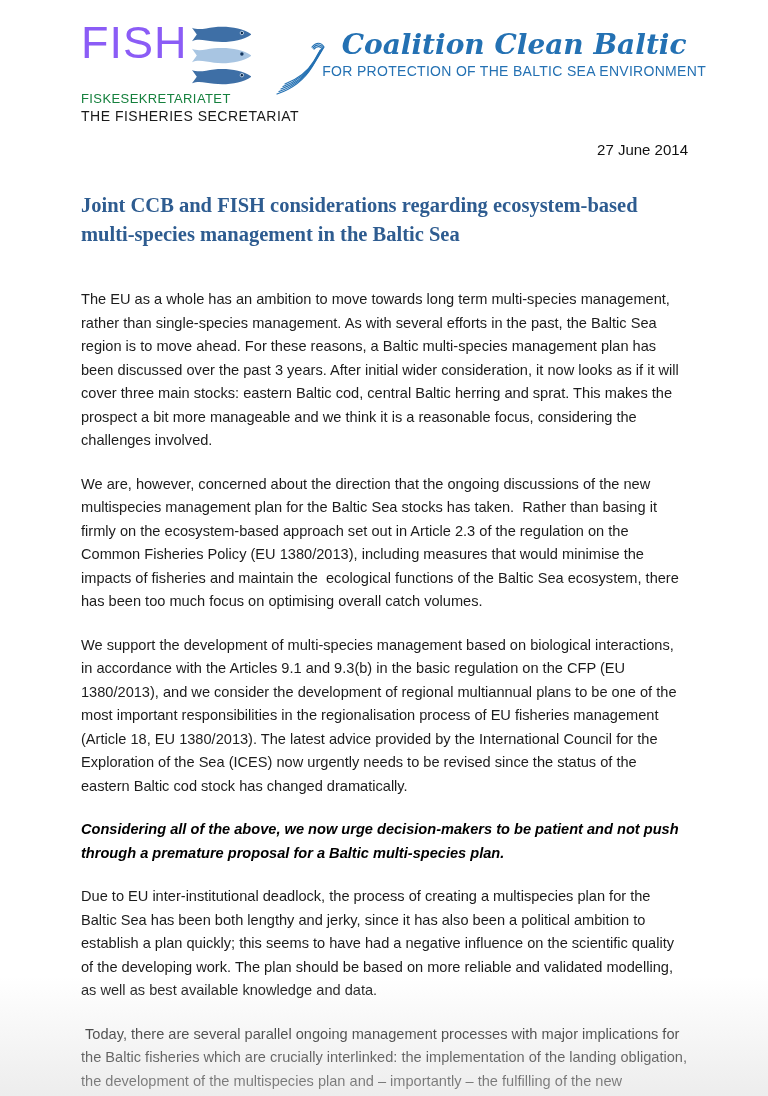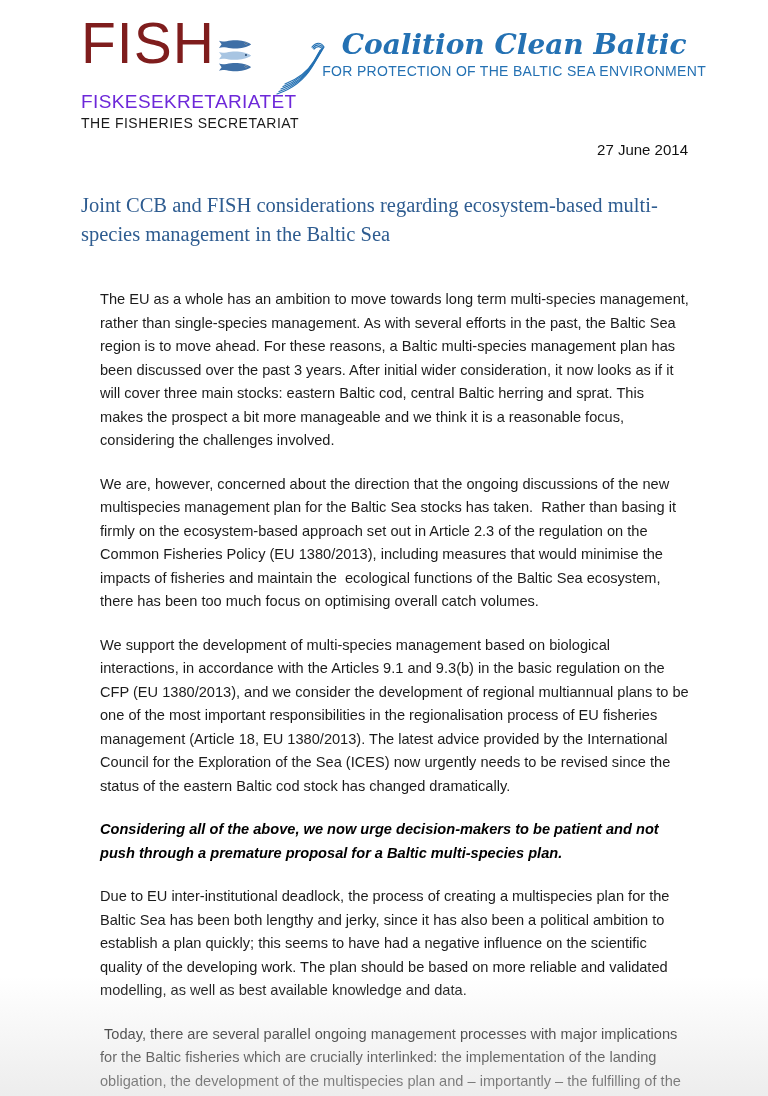--- a/index.html
+++ b/index.html
@@ -27,33 +27,33 @@
     left: 81px;
     top: 22px;
     width: 170px;
   }
   .fish-top {
     display: flex;
     align-items: flex-start;
     gap: 4px;
   }
   .fish-word {
-    font-size: 57px;
+    font-size: 45px;
     line-height: 42px;
     font-weight: 400;
     letter-spacing: 1px;
-    color: #7f1d1d;
+    color: #8b5cf6;
     font-family: "Liberation Sans", sans-serif;
   }
   .fish-icon-svg { display: block; margin-top: 2px; }
   .fish-sub1 {
     margin-top: 3px;
-    font-size: 19px;
+    font-size: 13px;
     letter-spacing: 0.4px;
-    color: #6d28d9;
+    color: #15803d;
     white-space: nowrap;
   }
   .fish-sub2 {
     margin-top: 2px;
     font-size: 14px;
     letter-spacing: 0.5px;
     color: #1a1a1a;
     white-space: nowrap;
   }
 
@@ -95,33 +95,32 @@
     color: #111111;
   }
   .doc-main {
     position: absolute;
     left: 81px;
     top: 191px;
     width: 608px;
   }
   .doc-title {
     font-family: "Liberation Serif", serif;
-    font-weight: 400;
+    font-weight: 700;
     font-size: 20.5px;
     line-height: 28.5px;
     color: #2E5C90;
     margin-bottom: 40px;
   }
   .para {
     font-size: 14.6px;
     line-height: 23.5px;
     color: #1c1c1c;
     margin-bottom: 20px;
     white-space: pre-wrap;
-    margin-left: 19px;
   }
   .para.emphasis {
     font-weight: 700;
     font-style: italic;
     color: #000000;
   }
 </style>
 </head>
 <body>
 

